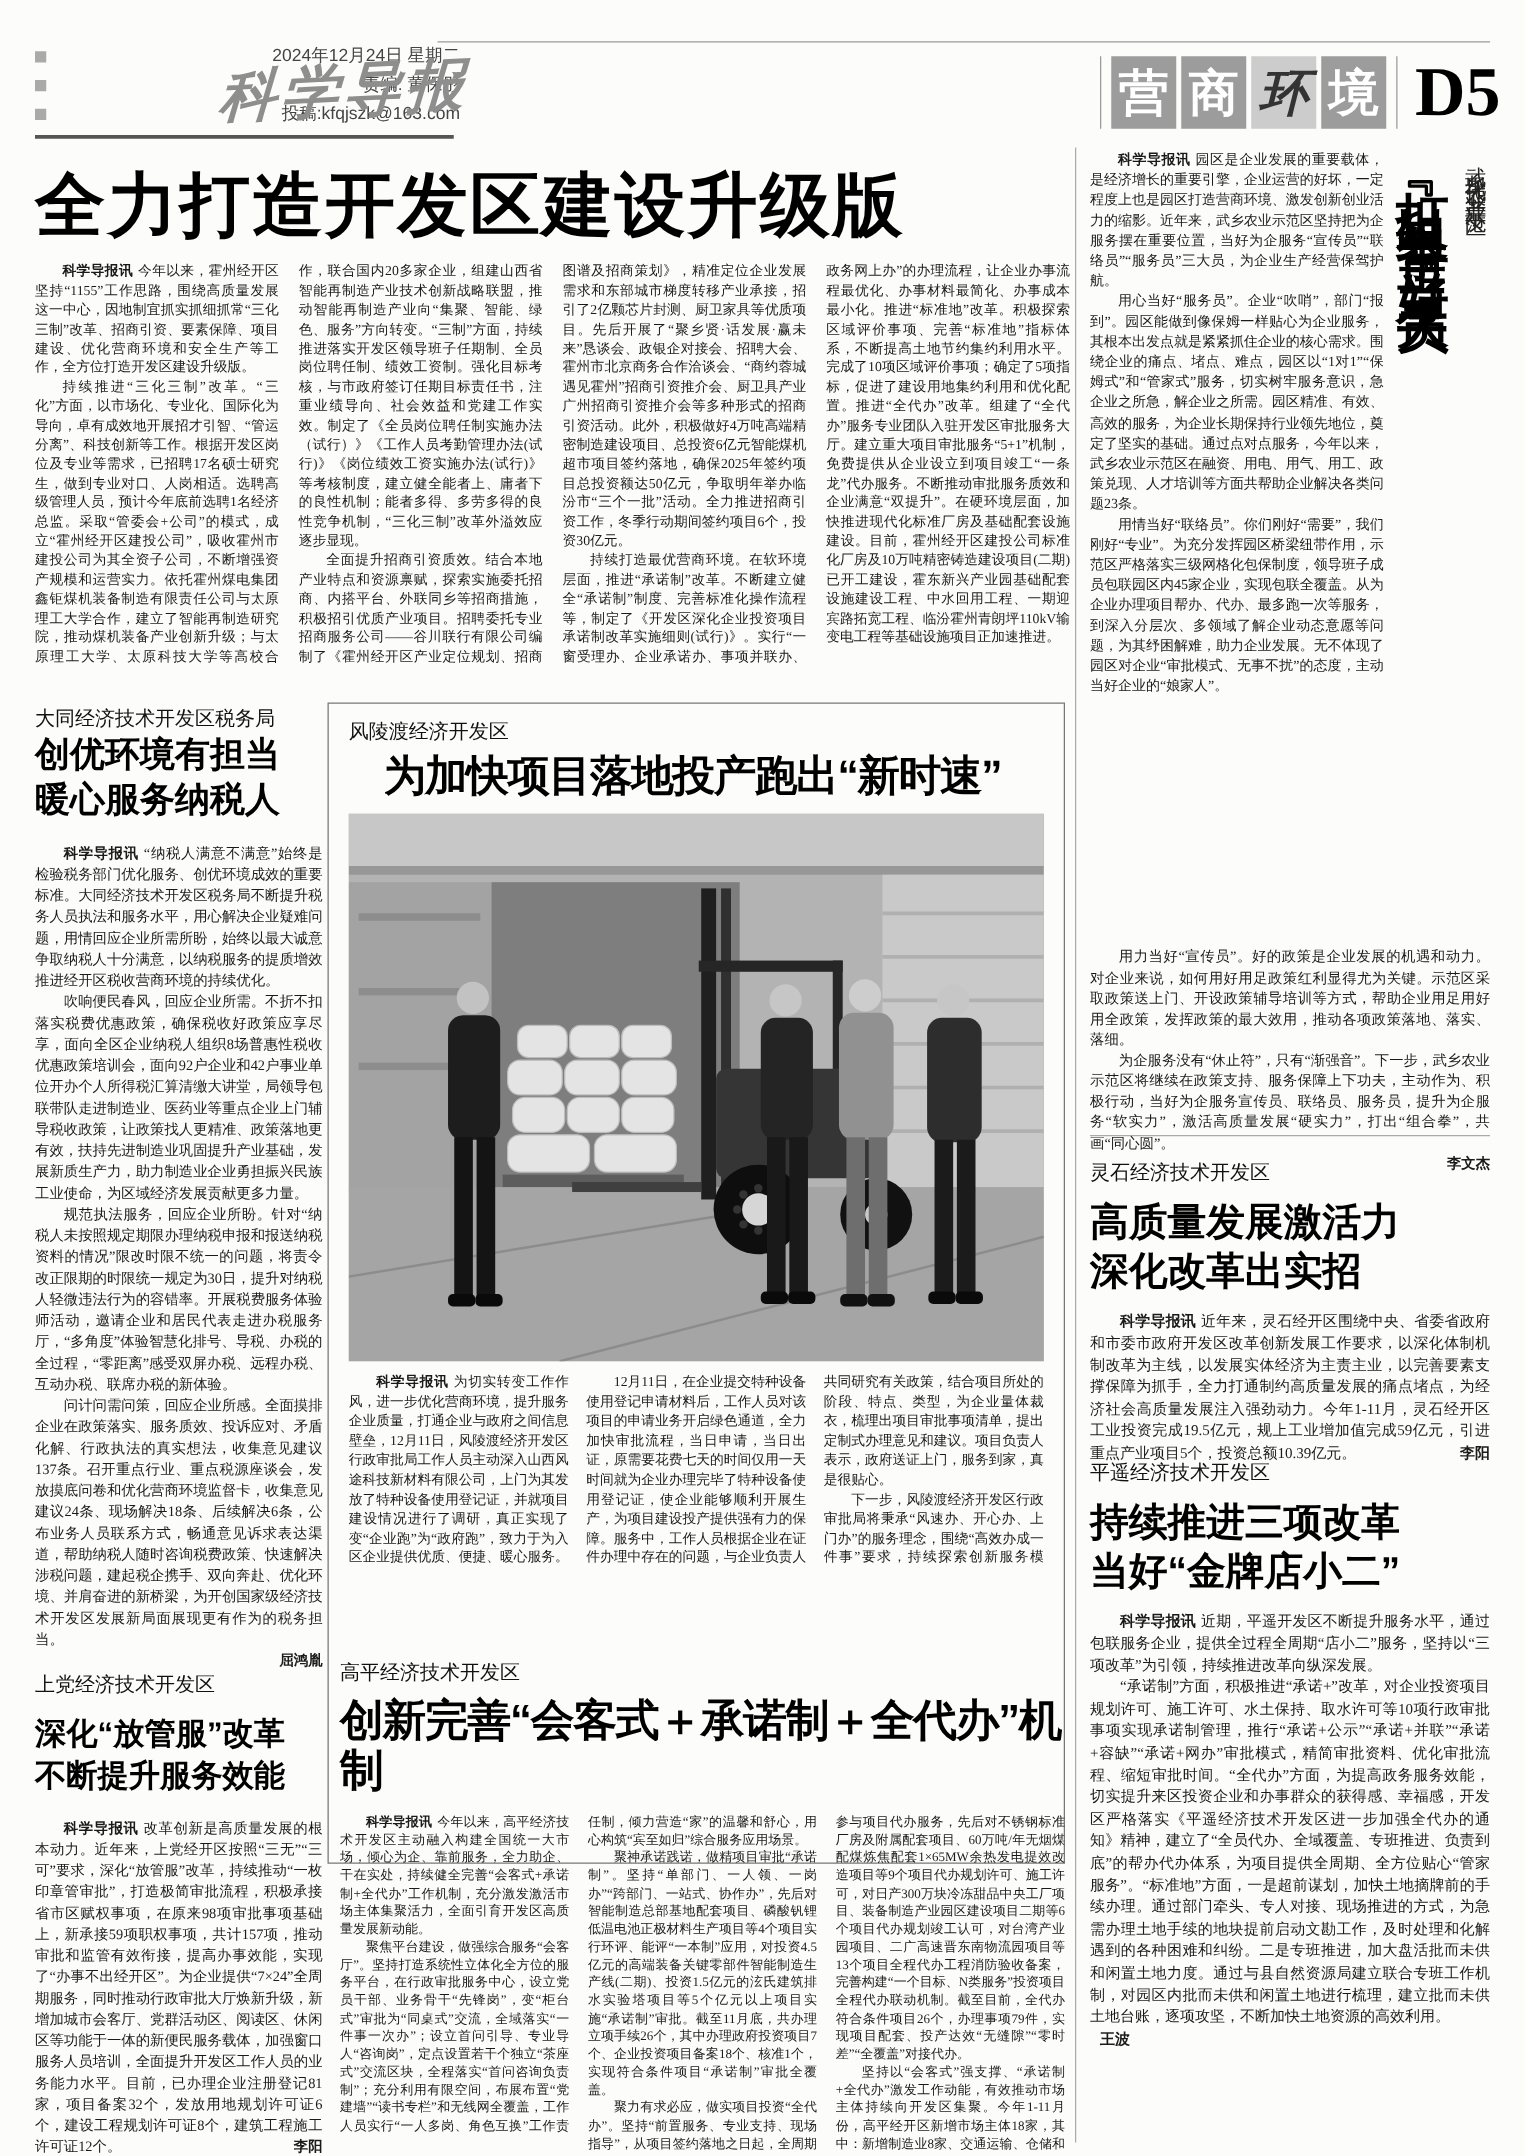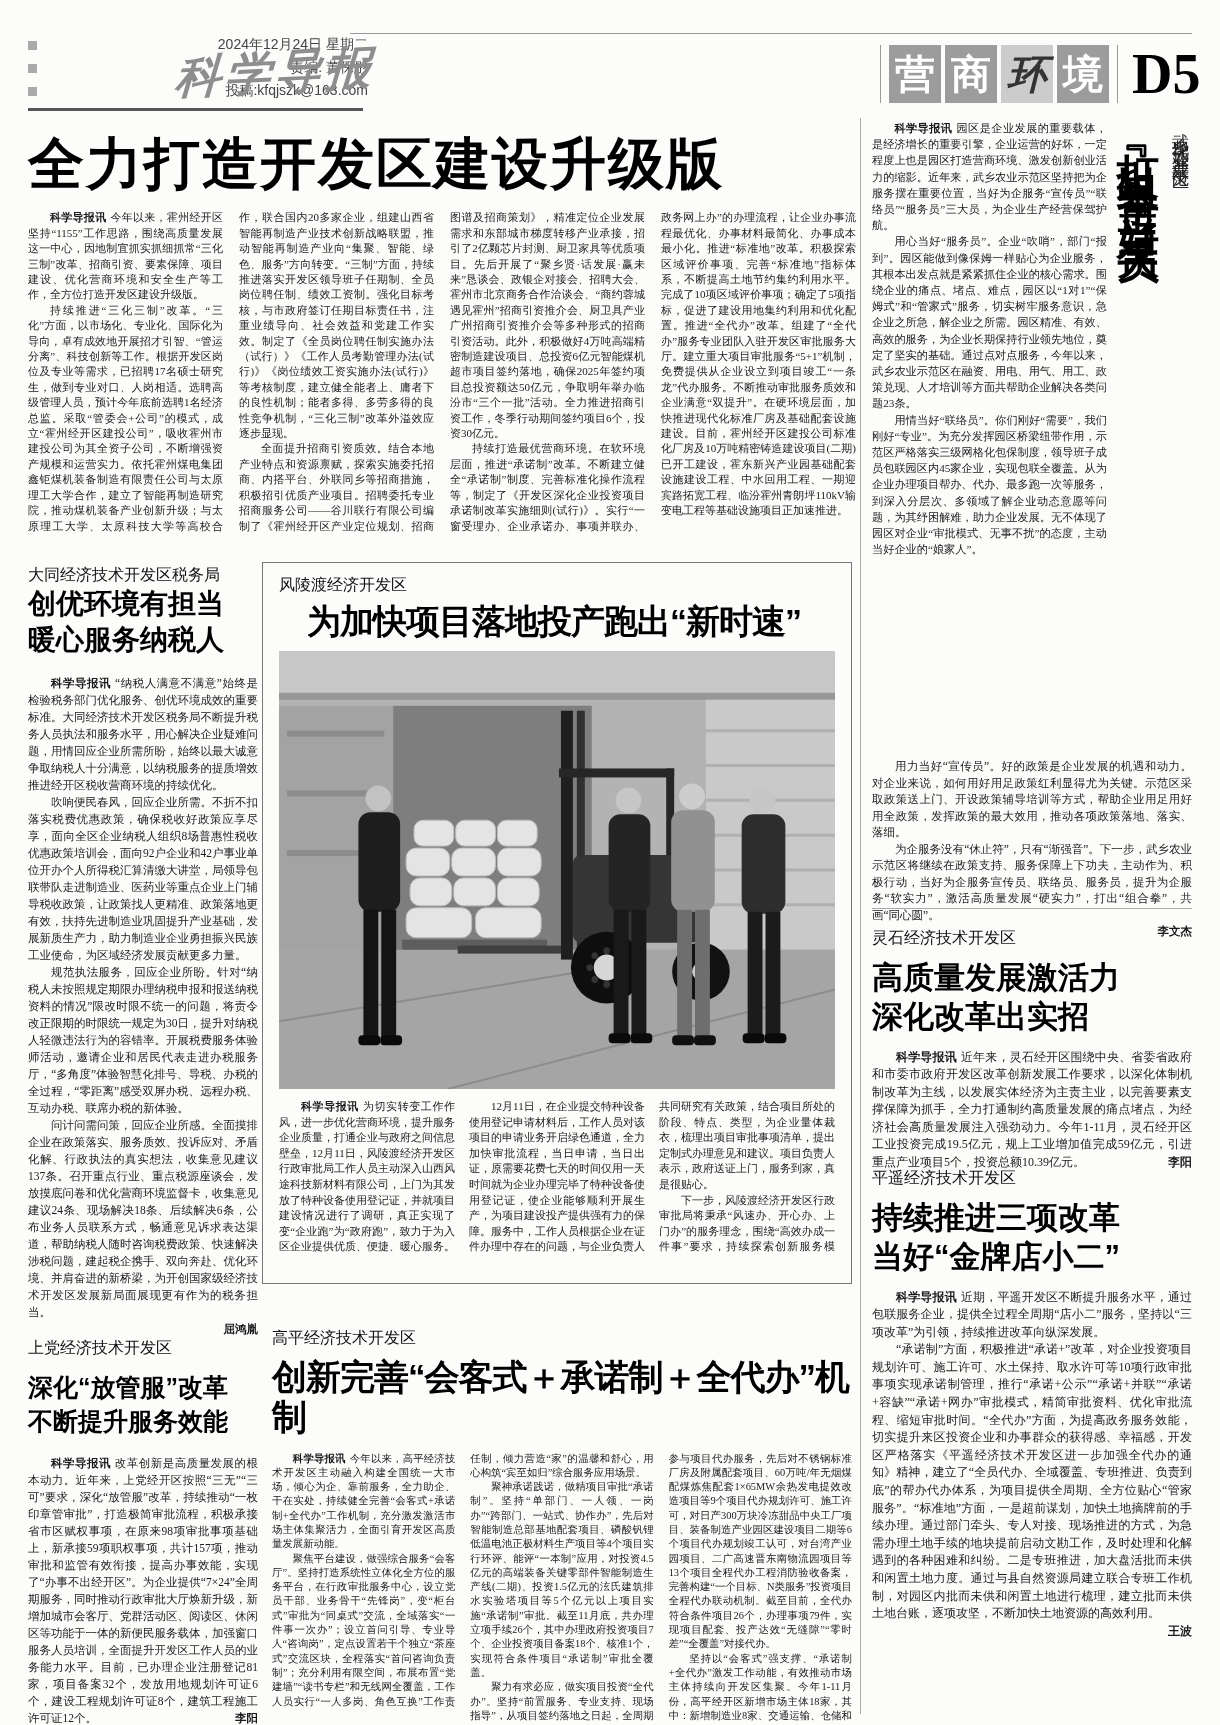--- a/index.html
+++ b/index.html
@@ -114,21 +114,21 @@
     </div>
     <div class="dt-body">
       <p class="body-p"><strong class="lead">科学导报讯</strong><span>“纳税人满意不满意”始终是检验税务部门优化服务、创优环境成效的重要标准。大同经济技术开发区税务局不断提升税务人员执法和服务水平，用心解决企业疑难问题，用情回应企业所需所盼，始终以最大诚意争取纳税人十分满意，以纳税服务的提质增效推进经开区税收营商环境的持续优化。</span></p>
       <p class="body-p">吹响便民春风，回应企业所需。不折不扣落实税费优惠政策，确保税收好政策应享尽享，面向全区企业纳税人组织8场普惠性税收优惠政策培训会，面向92户企业和42户事业单位开办个人所得税汇算清缴大讲堂，局领导包联带队走进制造业、医药业等重点企业上门辅导税收政策，让政策找人更精准、政策落地更有效，扶持先进制造业巩固提升产业基础，发展新质生产力，助力制造业企业勇担振兴民族工业使命，为区域经济发展贡献更多力量。</p>
       <p class="body-p">规范执法服务，回应企业所盼。针对“纳税人未按照规定期限办理纳税申报和报送纳税资料的情况”限改时限不统一的问题，将责令改正限期的时限统一规定为30日，提升对纳税人轻微违法行为的容错率。开展税费服务体验师活动，邀请企业和居民代表走进办税服务厅，“多角度”体验智慧化排号、导税、办税的全过程，“零距离”感受双屏办税、远程办税、互动办税、联席办税的新体验。</p>
       <p class="body-p">问计问需问策，回应企业所感。全面摸排企业在政策落实、服务质效、投诉应对、矛盾化解、行政执法的真实想法，收集意见建议137条。召开重点行业、重点税源座谈会，发放摸底问卷和优化营商环境监督卡，收集意见建议24条、现场解决18条、后续解决6条，公布业务人员联系方式，畅通意见诉求表达渠道，帮助纳税人随时咨询税费政策、快速解决涉税问题，建起税企携手、双向奔赴、优化环境、并肩奋进的新桥梁，为开创国家级经济技术开发区发展新局面展现更有作为的税务担当。</p>
       <div style="text-align:right;"><span class="byline" style="float:none;">屈鸿胤</span></div>
     </div>
   </div>
 
-  <div class="abs fl-box" style="left:262px;top:562px;width:590px;height:722px;">
+  <div class="abs fl-box" style="left:262px;top:562px;width:590px;height:929px;">
     <div class="kicker small">风陵渡经济开发区</div>
     <div class="hl fl-head">为加快项目落地投产跑出“新时速”</div>
 
     <svg class="photo" viewBox="0 0 560 440" preserveAspectRatio="none">
       <rect width="560" height="440" fill="#b3b3b3"></rect>
       <rect width="560" height="42" fill="#c7c7c7"></rect>
       <rect y="42" width="560" height="7" fill="#979797"></rect>
       <rect x="0" y="55" width="115" height="250" fill="#a3a3a3"></rect>
       <rect x="8" y="80" width="98" height="6" fill="#8d8d8d"></rect>
       <rect x="8" y="140" width="98" height="6" fill="#8d8d8d"></rect>
@@ -250,21 +250,21 @@
 
   <div class="abs" style="left:872px;top:1168px;width:320px;">
     <div class="kicker small">平遥经济技术开发区</div>
     <div class="hl sm-head">
       <div>持续推进三项改革</div>
       <div>当好“金牌店小二”</div>
     </div>
     <div class="py-body">
       <p class="body-p"><strong class="lead">科学导报讯</strong><span>近期，平遥开发区不断提升服务水平，通过包联服务企业，提供全过程全周期“店小二”服务，坚持以“三项改革”为引领，持续推进改革向纵深发展。</span></p>
       <p class="body-p">“承诺制”方面，积极推进“承诺+”改革，对企业投资项目规划许可、施工许可、水土保持、取水许可等10项行政审批事项实现承诺制管理，推行“承诺+公示”“承诺+并联”“承诺+容缺”“承诺+网办”审批模式，精简审批资料、优化审批流程、缩短审批时间。“全代办”方面，为提高政务服务效能，切实提升来区投资企业和办事群众的获得感、幸福感，开发区严格落实《平遥经济技术开发区进一步加强全代办的通知》精神，建立了“全员代办、全域覆盖、专班推进、负责到底”的帮办代办体系，为项目提供全周期、全方位贴心“管家服务”。“标准地”方面，一是超前谋划，加快土地摘牌前的手续办理。通过部门牵头、专人对接、现场推进的方式，为急需办理土地手续的地块提前启动文勘工作，及时处理和化解遇到的各种困难和纠纷。二是专班推进，加大盘活批而未供和闲置土地力度。通过与县自然资源局建立联合专班工作机制，对园区内批而未供和闲置土地进行梳理，建立批而未供土地台账，逐项攻坚，不断加快土地资源的高效利用。</p>
-      <div style="text-align:right;"><span class="byline" style="float:none;">王波</span></div>
+      <div style=""><span class="byline" style="float:none;">王波</span></div>
     </div>
   </div>
 
   <div class="abs" style="left:28px;top:1338px;width:230px;">
     <div class="kicker small">上党经济技术开发区</div>
     <div class="hl sd-head">
       <div>深化“放管服”改革</div>
       <div>不断提升服务效能</div>
     </div>
     <div class="sd-body">

